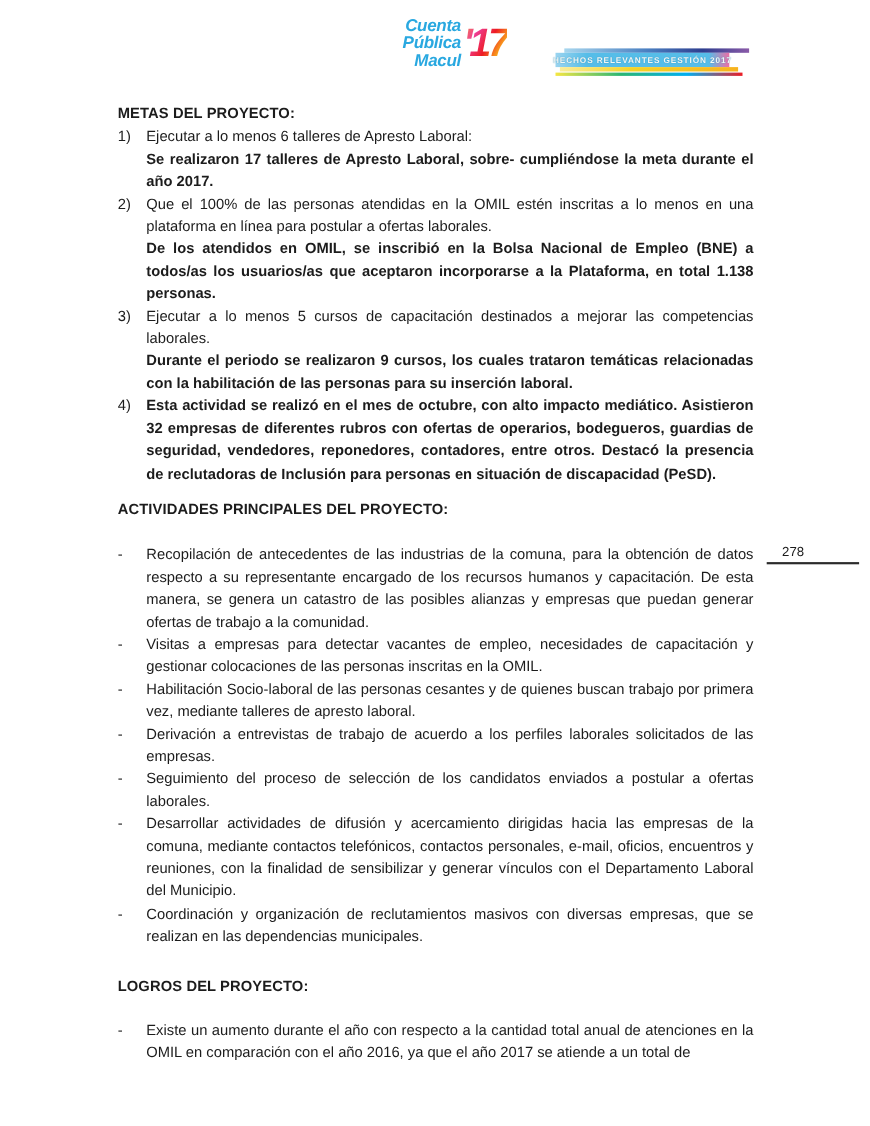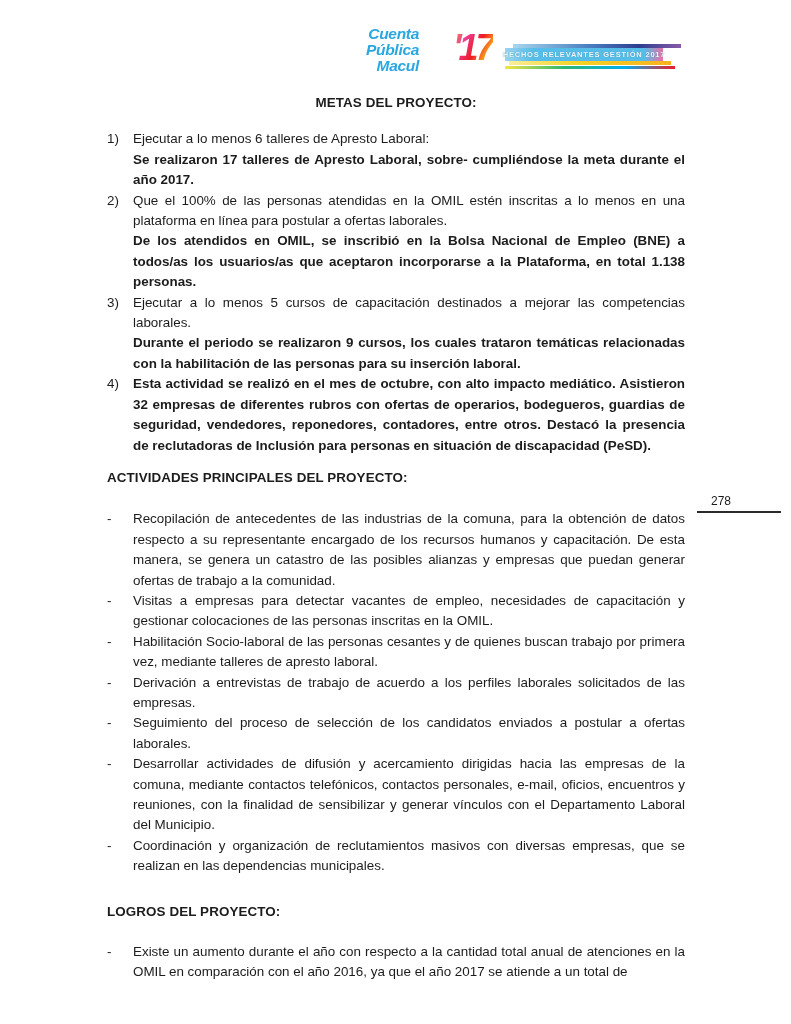--- a/index.html
+++ b/index.html
@@ -8,21 +8,21 @@
     position: relative;
     width: 791px; height: 1024px;
     background: #ffffff;
     font-family: "Liberation Sans", sans-serif;
     color: #1c1c1c;
     overflow: hidden;
   }
 
   
   .header { position: absolute; top: 0; left: 0; width: 791px; height: 92px; }
-  .logo-block { position: absolute; left: 366px; top: 22px; display: flex; align-items: center; gap: 32px; }
+  .logo-block { position: absolute; left: 366px; top: 12px; display: flex; align-items: flex-end; }
   .wordmark {
     text-align: right;
     font-style: italic;
     font-weight: bold;
     font-size: 15.5px;
     line-height: 16px;
     color: #29a8e0;
     letter-spacing: -0.3px;
     padding-top: 4px;
   }
@@ -74,21 +74,21 @@
 
   
   .content {
     position: absolute; top: 93px; left: 107px; width: 578px;
     font-size: 13.4px; line-height: 20.4px;
   }
   .section-heading {
     font-weight: bold;
     letter-spacing: 0.1px;
   }
-  .heading-metas { margin-bottom: 16px; text-align: center; }
+  .heading-metas { margin-bottom: 1px; }
   .heading-actividades { margin-top: 12px; margin-bottom: 21px; }
   .heading-logros { margin-top: 25px; margin-bottom: 20px; }
 
   .list { width: 100%; }
   .item { display: flex; }
   .item .marker { flex: 0 0 26px; }
   .item .body { flex: 1 1 auto; }
   .item .txt { text-align: justify; }
   .item .txt.bold { font-weight: bold; }
 </style>

